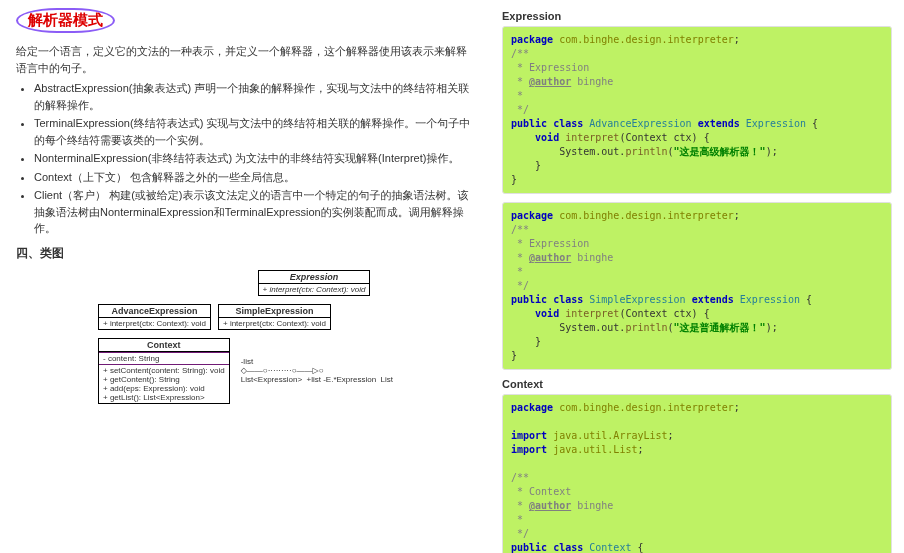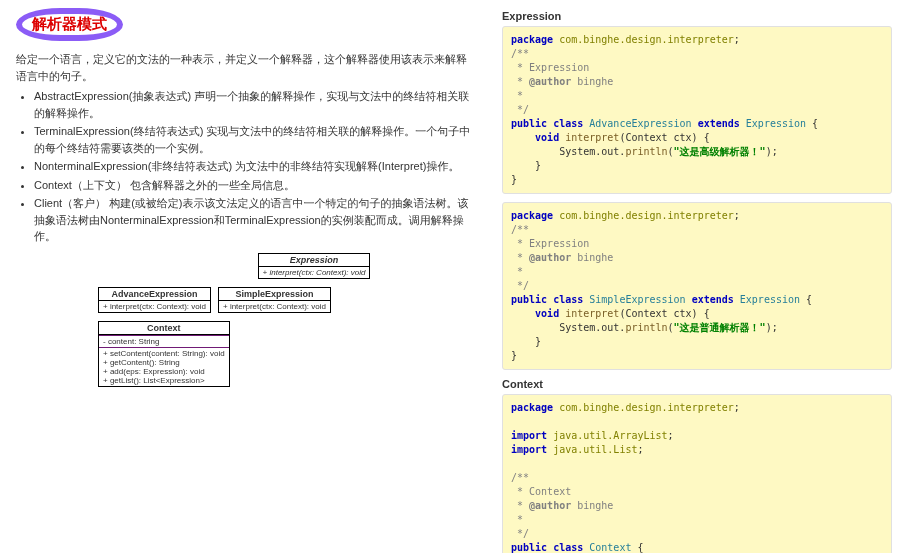--- a/index.html
+++ b/index.html
@@ -1,56 +1,57 @@
 <!DOCTYPE html>
 <html><head>
 <meta charset="utf-8">
 <style>
 * { box-sizing: border-box; margin: 0; padding: 0; }
 body { font-family: "Microsoft YaHei", Arial, sans-serif; font-size: 11px; color: #333; background: #fff; display: flex; width: 904px; height: 553px; overflow: hidden; }
 .left { width: 490px; padding: 8px 16px; overflow: hidden; }
 .right { width: 414px; padding: 6px 12px; overflow: hidden; }
-.title { font-size: 15px; font-weight: bold; color: #d00; display: inline-block; border: 6px solid #8b5cf6; border-radius: 50%/60%; padding: 1px 10px; margin-bottom: 6px; }
+.title { font-size: 15px; font-weight: bold; color: #d00; display: inline-block; border: 2px solid #8b5cf6; border-radius: 50%/60%; padding: 1px 10px; margin-bottom: 6px; }
 .h2 { font-size: 12px; font-weight: bold; margin: 8px 0 4px; }
 .p { font-size: 11px; line-height: 1.5; margin: 4px 0; }
 ul { margin: 4px 0 6px 18px; }
 li { font-size: 11px; line-height: 1.5; margin: 2px 0; }
 .uml { margin: 6px 0 6px 80px; }
 .uml-class { border: 1px solid #000; background: #fff; font-size: 9px; display: inline-block; vertical-align: top; margin: 2px; }
 .uml-class .name { border-bottom: 1px solid #000; text-align: center; padding: 1px 6px; font-weight: bold; }
 .uml-class .name.abs { font-style: italic; }
 .uml-class .ops { padding: 1px 4px; font-size: 8px; font-style: italic; }
 .uml-class .ops.norm { font-style: normal; }
 .uml-row { display: block; white-space: nowrap; }
 .uml-ctx { margin-top: 4px; }
 .uml-ctx .attrs { border-top: 1px solid #701a75; padding: 1px 4px; font-size: 8px; }
 .uml-note { display: inline-block; font-size: 8px; vertical-align: middle; margin-left: 6px; }
 .section-head { font-size: 11px; font-weight: bold; margin: 4px 0 4px; }
-pre.code { background: #fef9c3; border: 1px solid #e0e0e0; border-radius: 3px; padding: 6px 8px; font-family: Consolas, Menlo, monospace; font-size: 10px; line-height: 1.4; margin-bottom: 8px; white-space: pre; overflow: hidden; }
+pre.code { background: #bef264; border: 1px solid #e0e0e0; border-radius: 3px; padding: 6px 8px; font-family: Consolas, Menlo, monospace; font-size: 10px; line-height: 1.4; margin-bottom: 8px; white-space: pre; overflow: hidden; }
 .kw { color: #0000c0; font-weight: bold; }
 .pkg { color: #808000; }
 .cmt { color: #808080; }
-.tag { color: #808080; font-weight: bold; }
+.tag { color: #808080; font-weight: bold; text-decoration: underline; }
 .cls { color: #267f99; }
 .str { color: #008000; font-weight: bold; }
 .mth { color: #795e26; }
 </style>
 </head>
 <body>
 
 <div class="left">
   <div class="title">解析器模式</div>
   <div class="p">给定一个语言，定义它的文法的一种表示，并定义一个解释器，这个解释器使用该表示来解释语言中的句子。</div>
   <ul>
     <li>AbstractExpression(抽象表达式) 声明一个抽象的解释操作，实现与文法中的终结符相关联的解释操作。</li>
     <li>TerminalExpression(终结符表达式) 实现与文法中的终结符相关联的解释操作。一个句子中的每个终结符需要该类的一个实例。</li>
     <li>NonterminalExpression(非终结符表达式) 为文法中的非终结符实现解释(Interpret)操作。</li>
     <li>Context（上下文） 包含解释器之外的一些全局信息。</li>
     <li>Client（客户） 构建(或被给定)表示该文法定义的语言中一个特定的句子的抽象语法树。该抽象语法树由NonterminalExpression和TerminalExpression的实例装配而成。调用解释操作。</li>
   </ul>
+  <div class="h2">四、类图</div>
   <div class="uml">
     <div class="uml-row" style="text-align:center;">
       <div class="uml-class" style="margin-left:60px;">
         <div class="name abs">Expression</div>
         <div class="ops">+ interpret(ctx: Context): void</div>
       </div>
     </div>
     <div class="uml-row" style="margin-top:4px;">
       <div class="uml-class">
         <div class="name">AdvanceExpression</div>
@@ -63,20 +64,25 @@
     </div>
     <div class="uml-row uml-ctx" style="margin-top:4px;">
       <div class="uml-class" style="vertical-align:middle;">
         <div class="name">Context</div>
         <div class="attrs">- content: String</div>
         <div class="attrs" style="white-space:pre;">+ setContent(content: String): void
 + getContent(): String
 + add(eps: Expression): void
 + getList(): List&lt;Expression&gt;</div>
       </div>
+      <span class="uml-note">
+        <span>-list</span><br>
+        ◇——○·········○——▷○<br>
+        <span>List&lt;Expression&gt;</span>&nbsp;&nbsp;<span>+list     -E.*Expression</span>&nbsp;&nbsp;<span>List</span>
+      </span>
     </div>
   </div>
   
 </div>
 
 <div class="right">
   <div class="section-head">Expression</div>
 
   <pre class="code"><span class="kw">package</span> <span class="pkg">com.binghe.design.interpreter</span>;
 <span class="cmt">/**</span>

